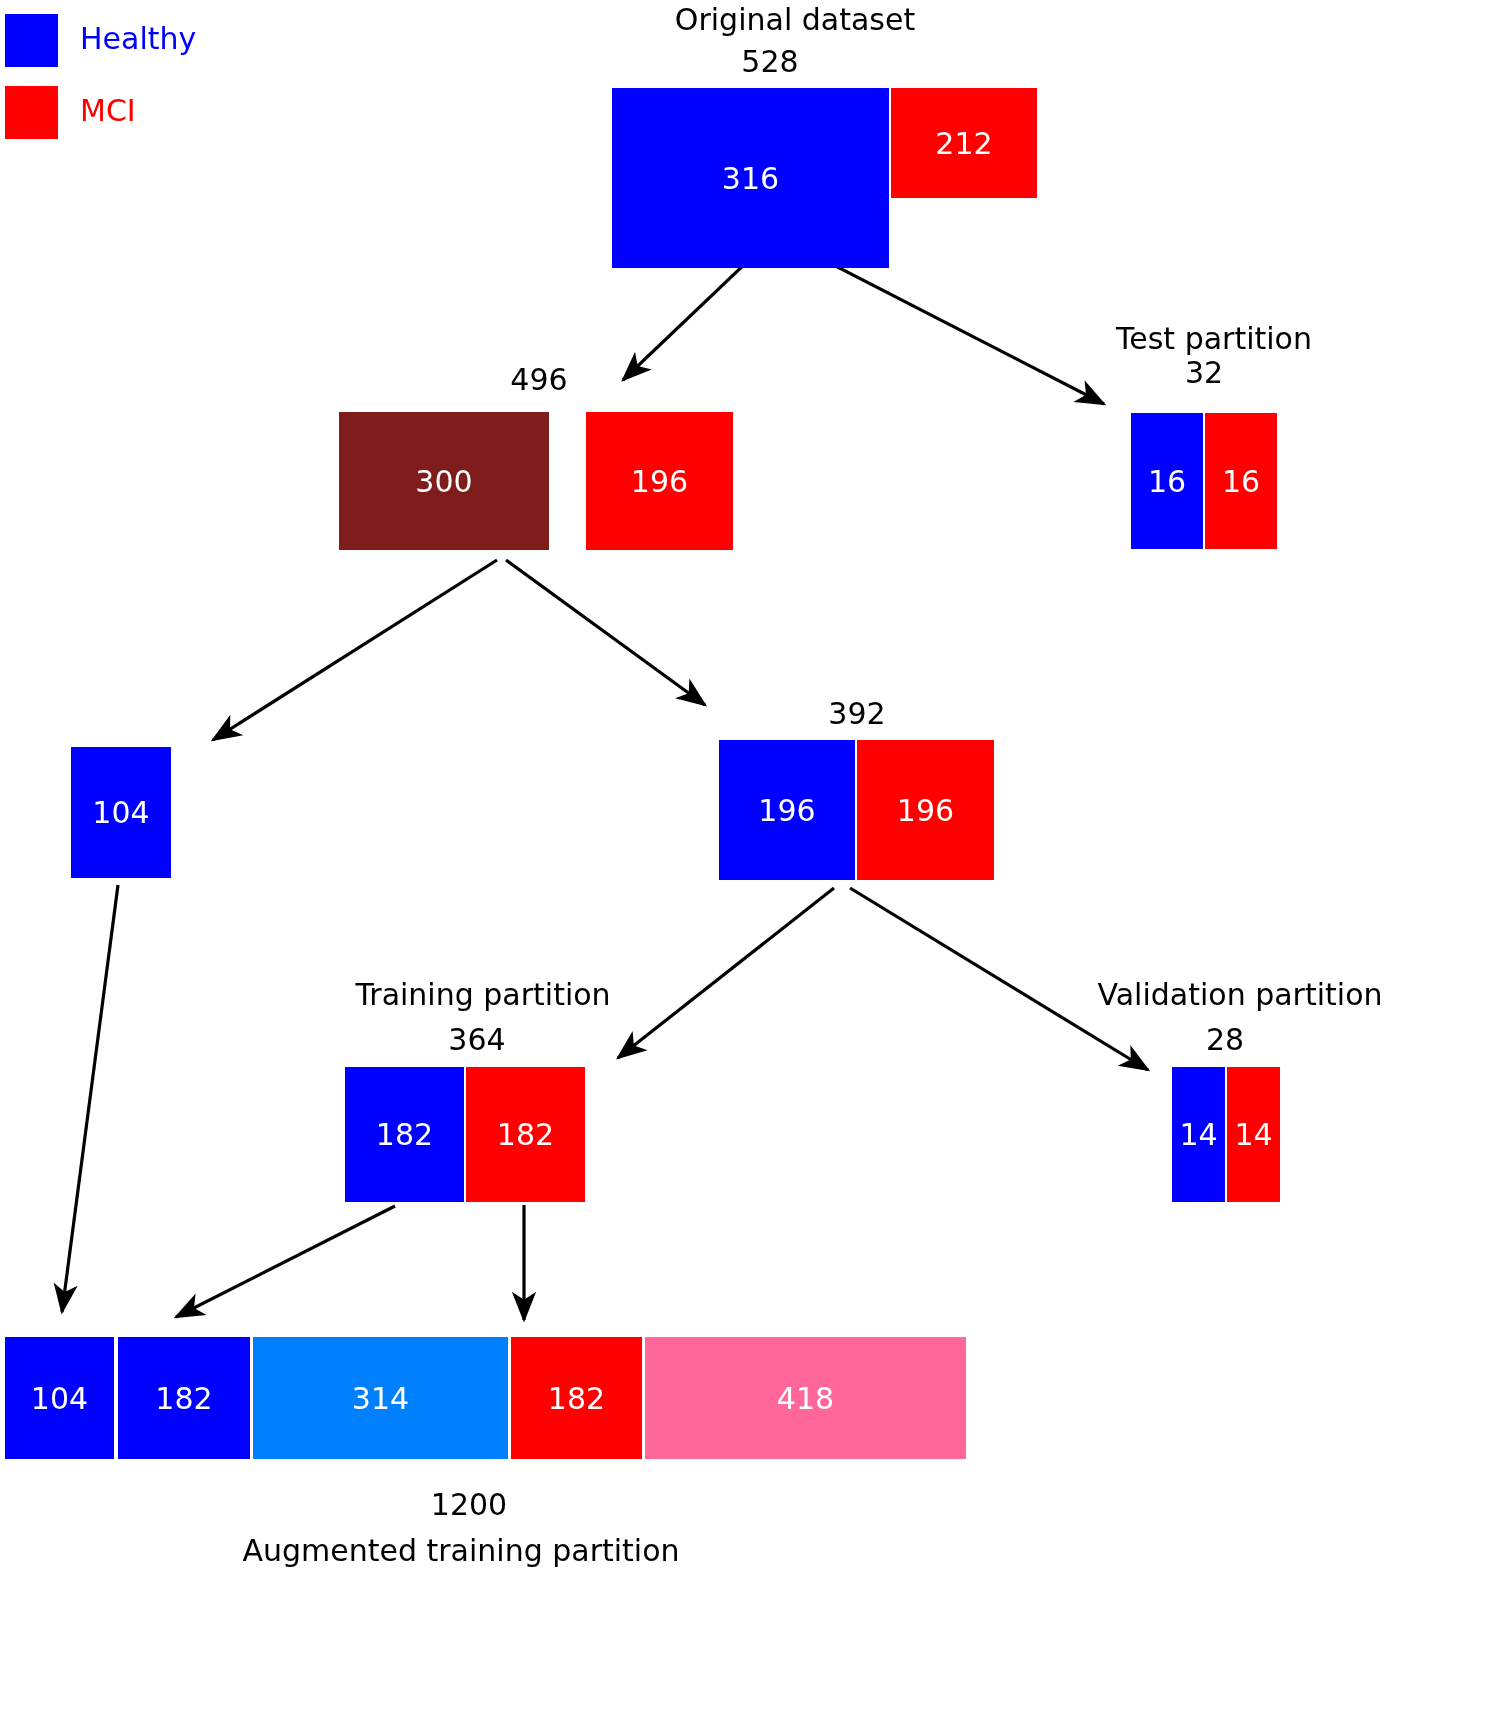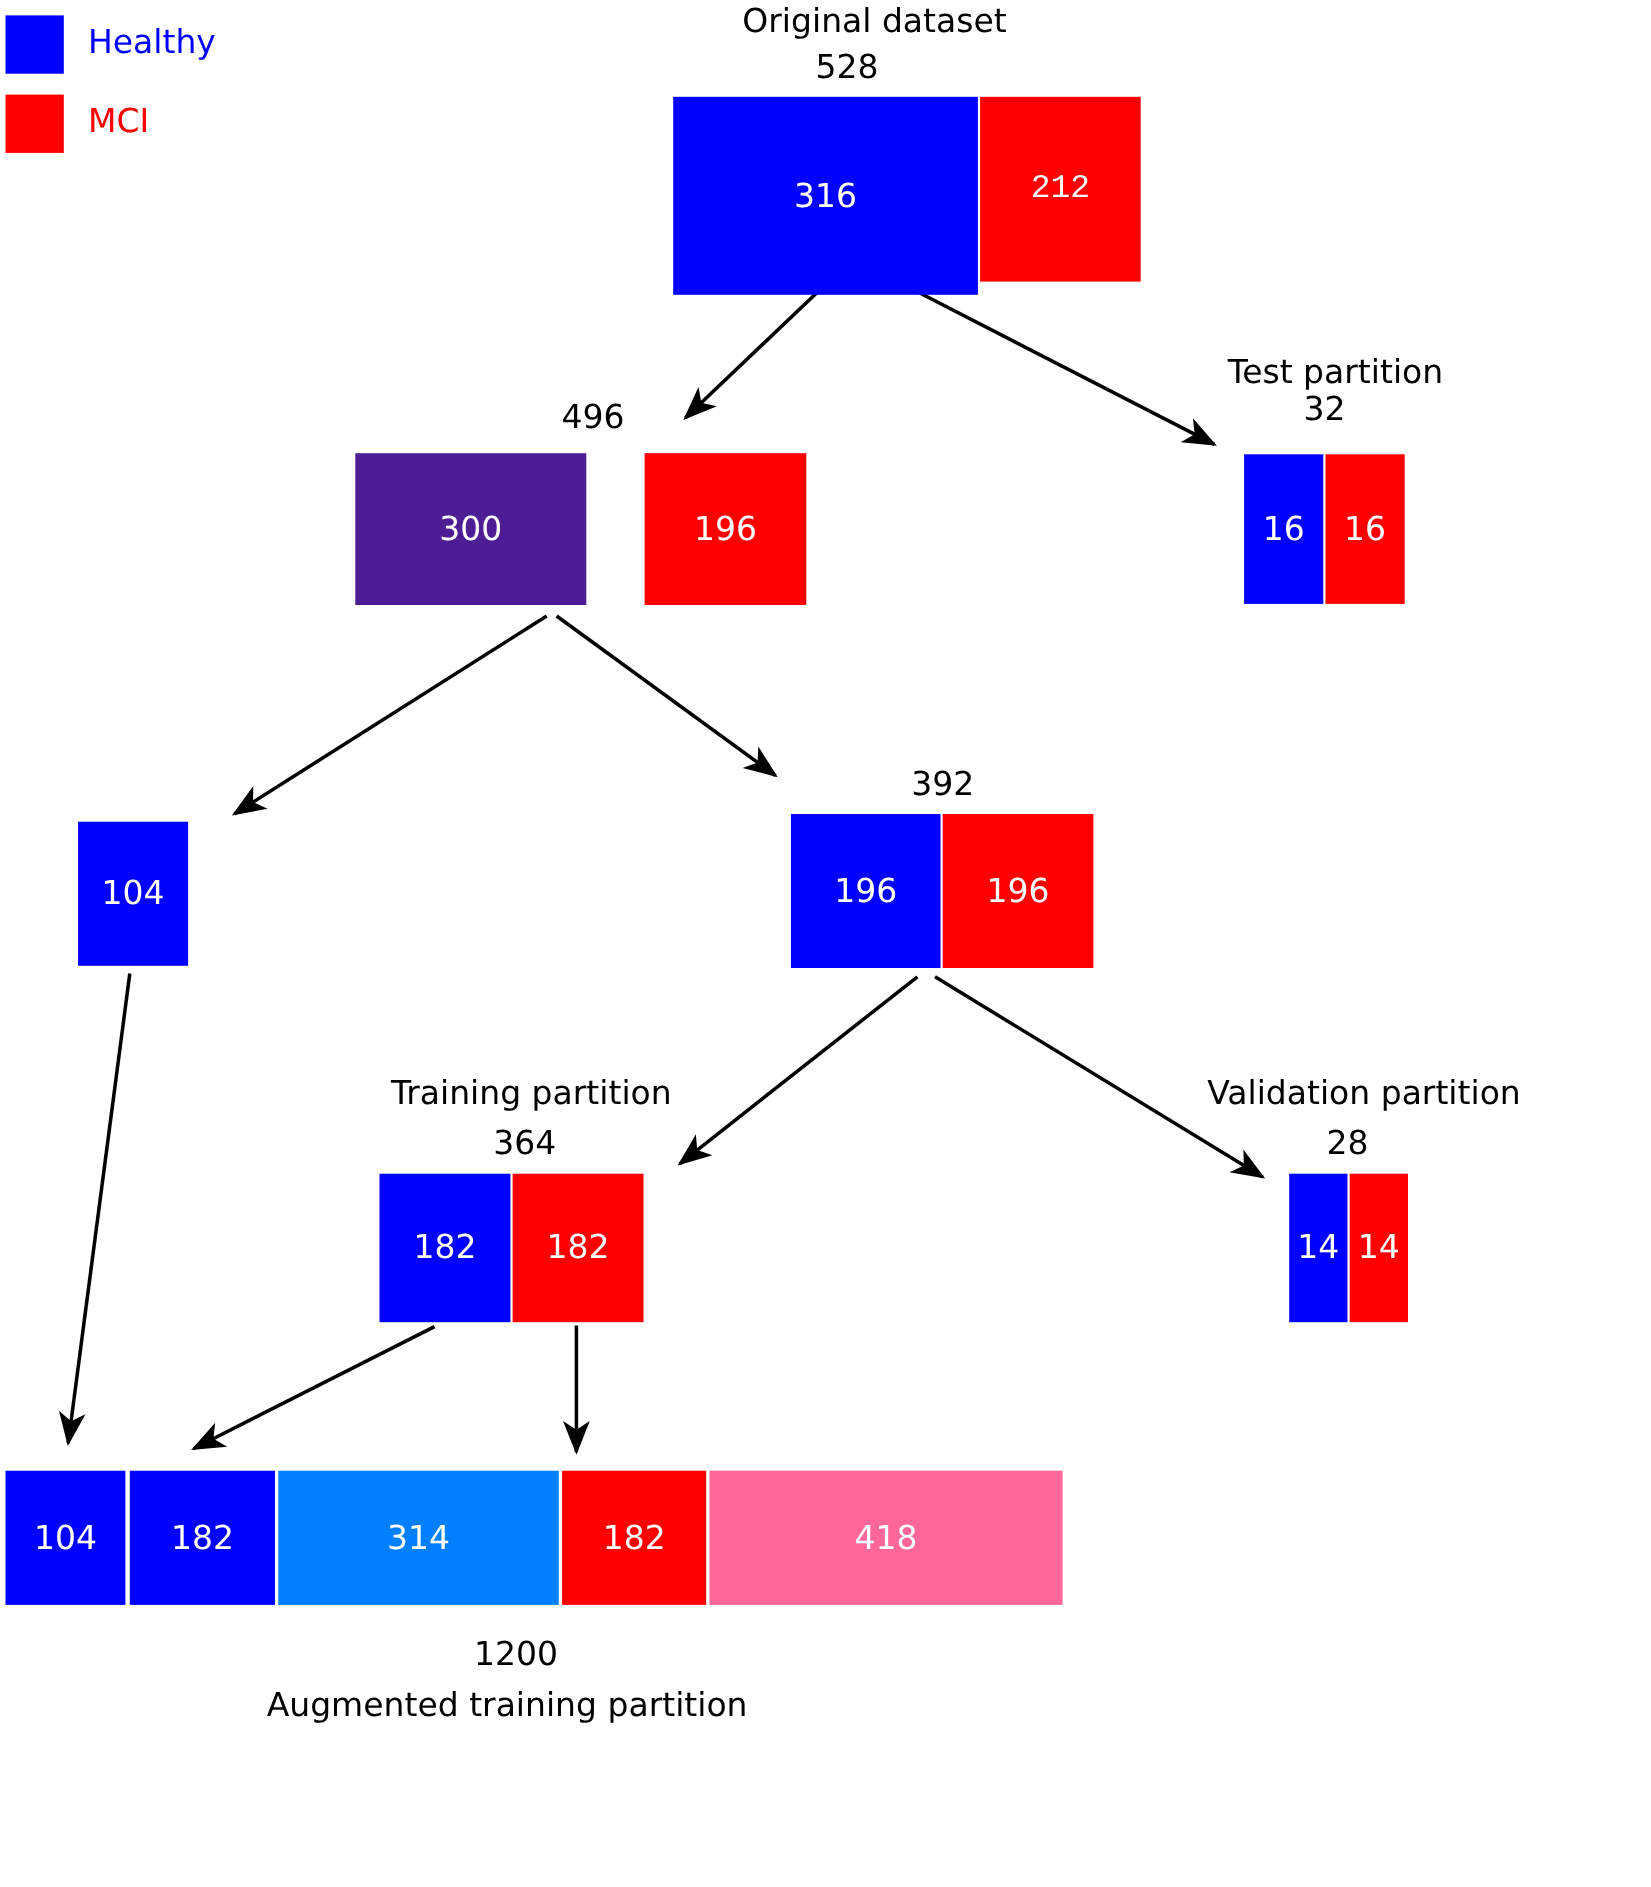--- a/index.html
+++ b/index.html
@@ -42,26 +42,26 @@
     <path d="M118,885 L62,1312"></path>
     <path d="M395,1206 L176,1317"></path>
     <path d="M524,1205 L524,1320"></path>
   </g>
 </svg>
 
 <div>
   <div class="lbl c" style="left:795px;top:5px;">Original dataset</div>
   <div class="num" style="left:770px;top:47px;">528</div>
   <div class="blk" style="left:612px;top:88px;width:277px;height:180px;background:#0000ff;">316</div>
-  <div class="blk" style="left:891px;top:88px;width:146px;height:168px;background:#ff0000;font-family:Liberation Mono, monospace;">212</div>
+  <div class="blk" style="left:891px;top:88px;width:146px;height:110px;background:#ff0000;">212</div>
 </div>
 
 <div>
   <div class="num" style="left:539px;top:365px;">496</div>
-  <div class="blk" style="left:323px;top:412px;width:210px;height:138px;background:#4c1d95;">300</div>
+  <div class="blk" style="left:339px;top:412px;width:210px;height:138px;background:#7f1d1d;">300</div>
   <div class="blk" style="left:586px;top:412px;width:147px;height:138px;background:#ff0000;">196</div>
 </div>
 
 <div>
   <div class="lbl c" style="left:1214px;top:324px;">Test partition</div>
   <div class="num" style="left:1204px;top:358px;">32</div>
   <div class="blk" style="left:1131px;top:413px;width:72px;height:136px;background:#0000ff;">16</div>
   <div class="blk" style="left:1205px;top:413px;width:72px;height:136px;background:#ff0000;">16</div>
 </div>
 

